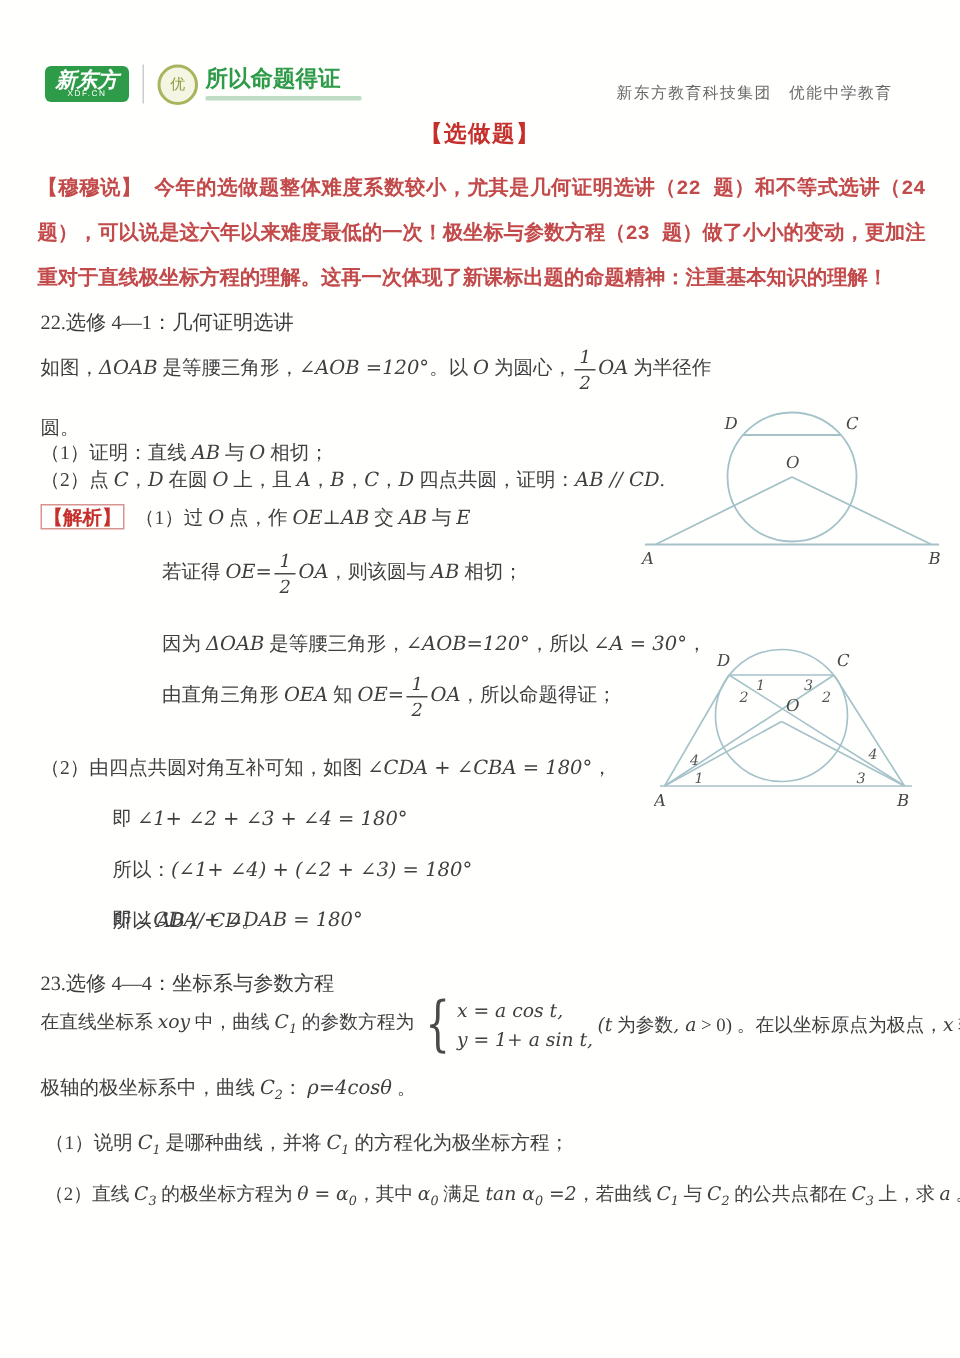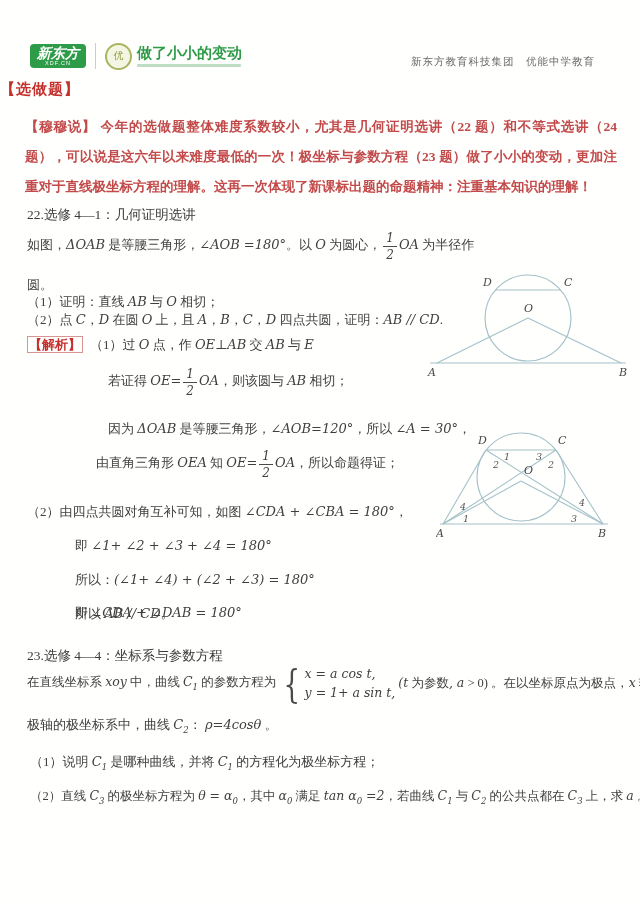--- a/index.html
+++ b/index.html
@@ -8,26 +8,26 @@
   .ln{position:absolute;white-space:nowrap;line-height:1.35;}
   .tx{font-style:normal;}
   .m{font-style:italic;font-family:"DejaVu Serif",serif;}
   .m sub{font-size:8.5px;font-style:italic;}
   .frac{display:inline-flex;flex-direction:column;text-align:center;vertical-align:middle;
         line-height:1;font-style:italic;font-family:"DejaVu Serif",serif;margin:0 2px;font-size:12px;}
   .fn{border-bottom:1px solid #4a4a4a;padding:0 3px 2px;}
   .fd{padding-top:2px;}
   .analysis-badge{color:#c5302c;font-weight:bold;font-family:"Liberation Sans",sans-serif;
         border:1px solid #d89490;padding:0 1px;margin-right:7px;font-size:13px;}
-  .doc-title{position:absolute;left:0;top:80px;width:100%;color:#c5302c;
+  .doc-title{position:absolute;left:0;top:80px;width:100%;text-align:center;color:#c5302c;
         font-weight:bold;font-size:15px;font-family:"Liberation Sans",sans-serif;letter-spacing:1px;}
   .corp-line{position:absolute;right:45px;top:55px;font-size:10.5px;color:#6a6a6a;letter-spacing:1px;}
   .red-note{position:absolute;left:25px;top:112px;width:592px;color:#c34a4a;font-weight:bold;
         font-size:13.5px;line-height:30px;text-align:justify;white-space:normal;
-        font-family:Liberation Serif, serif;}
+        font-family:Liberation Mono, monospace;}
   .sec-title{font-size:13.5px;color:#3b3b3b;}
   
   .logo-wrap{position:absolute;left:30px;top:40px;display:flex;align-items:center;height:32px;justify-content:center;}
   .logo-green{background:#2e9b48;color:#fff;border-radius:4px;padding:2px 7px 1px;display:flex;
         flex-direction:column;align-items:center;font-family:"Liberation Sans",sans-serif;}
   .logo-green .zh{font-weight:bold;font-size:14px;font-style:italic;line-height:1.05;}
   .logo-green .en{font-size:5.5px;letter-spacing:1px;line-height:1;}
   .logo-div{width:1px;height:26px;background:#cccccc;margin:0 9px;}
   .badge-circle{width:23px;height:23px;border-radius:50%;border:2px solid #a9b45e;background:#f4f6e3;
         color:#8a9a3a;font-size:10px;display:flex;align-items:center;justify-content:center;
@@ -54,32 +54,32 @@
 <div class="page">
 
   <div class="logo-wrap">
     <div class="logo-green">
       <span class="zh">新东方</span>
       <span class="en">XDF.CN</span>
     </div>
     <div class="logo-div"></div>
     <div class="badge-circle">优</div>
     <div class="uneng-block">
-      <span class="uneng">做了小小的变动</span>
+      <span class="uneng">所以命题得证</span>
       <span class="uneng-sub"></span>
     </div>
   </div>
   <div class="corp-line">新东方教育科技集团　优能中学教育</div>
 
   <div class="doc-title">【选做题】</div>
 
   <div class="red-note">【穆穆说】 今年的选做题整体难度系数较小，尤其是几何证明选讲（22 题）和不等式选讲（24 题），可以说是这六年以来难度最低的一次！极坐标与参数方程（23 题）做了小小的变动，更加注重对于直线极坐标方程的理解。这再一次体现了新课标出题的命题精神：注重基本知识的理解！</div>
 
   <div class="ln sec-title" style="left:27px;top:206px">22.选修 4—1：几何证明选讲</div>
-  <div class="ln" style="left:27px;top:232px"><span class="tx">如图，</span><span class="m">ΔOAB</span><span class="tx"> 是等腰三角形，</span><span class="m">∠AOB =180°</span><span class="tx">。以 </span><span class="m">O</span><span class="tx"> 为圆心，</span><span class="frac">
+  <div class="ln" style="left:27px;top:232px"><span class="tx">如图，</span><span class="m">ΔOAB</span><span class="tx"> 是等腰三角形，</span><span class="m">∠AOB =120°</span><span class="tx">。以 </span><span class="m">O</span><span class="tx"> 为圆心，</span><span class="frac">
         <span class="fn">1</span>
         <span class="fd">2</span>
       </span><span class="m">OA</span><span class="tx"> 为半径作</span></div>
   <div class="ln" style="left:27px;top:276px"><span class="tx">圆。</span></div>
   <div class="ln" style="left:27px;top:293px"><span class="tx">（1）证明：直线 </span><span class="m">AB</span><span class="tx"> 与 </span><span class="m">O</span><span class="tx"> 相切；</span></div>
   <div class="ln" style="left:27px;top:311px"><span class="tx">（2）点 </span><span class="m">C</span><span class="tx">，</span><span class="m">D</span><span class="tx"> 在圆 </span><span class="m">O</span><span class="tx"> 上，且 </span><span class="m">A</span><span class="tx">，</span><span class="m">B</span><span class="tx">，</span><span class="m">C</span><span class="tx">，</span><span class="m">D</span><span class="tx"> 四点共圆，证明：</span><span class="m">AB // CD</span><span class="tx">.</span></div>
 
   <div class="fig" style="left:425px;top:258px">
     <svg width="212" height="122" viewBox="0 0 212 122">
       <g stroke="#a5c2c9" stroke-width="1.2" fill="none">
@@ -98,21 +98,21 @@
   </div>
 
   <div class="ln" style="left:27px;top:336px">
     <span class="analysis-badge">【解析】</span><span><span class="tx">（1）过 </span><span class="m">O</span><span class="tx"> 点，作 </span><span class="m">OE⊥AB</span><span class="tx"> 交 </span><span class="m">AB</span><span class="tx"> 与 </span><span class="m">E</span></span>
   </div>
   <div class="ln" style="left:108px;top:368px"><span class="tx">若证得 </span><span class="m">OE=</span><span class="frac">
         <span class="fn">1</span>
         <span class="fd">2</span>
       </span><span class="m">OA</span><span class="tx">，则该圆与 </span><span class="m">AB</span><span class="tx"> 相切；</span></div>
   <div class="ln" style="left:108px;top:420px"><span class="tx">因为 </span><span class="m">ΔOAB</span><span class="tx"> 是等腰三角形，</span><span class="m">∠AOB=120°</span><span class="tx">，所以 </span><span class="m">∠A = 30°</span><span class="tx">，</span></div>
-  <div class="ln" style="left:96px;top:450px"><span class="tx">由直角三角形 </span><span class="m">OEA</span><span class="tx"> 知 </span><span class="m">OE=</span><span class="frac">
+  <div class="ln" style="left:108px;top:450px"><span class="tx">由直角三角形 </span><span class="m">OEA</span><span class="tx"> 知 </span><span class="m">OE=</span><span class="frac">
         <span class="fn">1</span>
         <span class="fd">2</span>
       </span><span class="m">OA</span><span class="tx">，所以命题得证；</span></div>
   <div class="ln" style="left:27px;top:503px"><span class="tx">（2）由四点共圆对角互补可知，如图 </span><span class="m">∠CDA + ∠CBA = 180°</span><span class="tx">，</span></div>
   <div class="ln" style="left:75px;top:537px"><span class="tx">即 </span><span class="m">∠1+ ∠2 + ∠3 + ∠4 = 180°</span></div>
   <div class="ln" style="left:75px;top:571px"><span class="tx">所以：</span><span class="m">(∠1+ ∠4) + (∠2 + ∠3) = 180°</span></div>
   <div class="ln" style="left:75px;top:604px"><span class="tx">即 </span><span class="m">∠CDA + ∠DAB = 180°</span></div>
   <div class="ln" style="left:75px;top:605px"><span class="tx">所以 </span><span class="m">AB // CD</span><span class="tx">。</span></div>
 
   <div class="fig" style="left:436px;top:424px">

